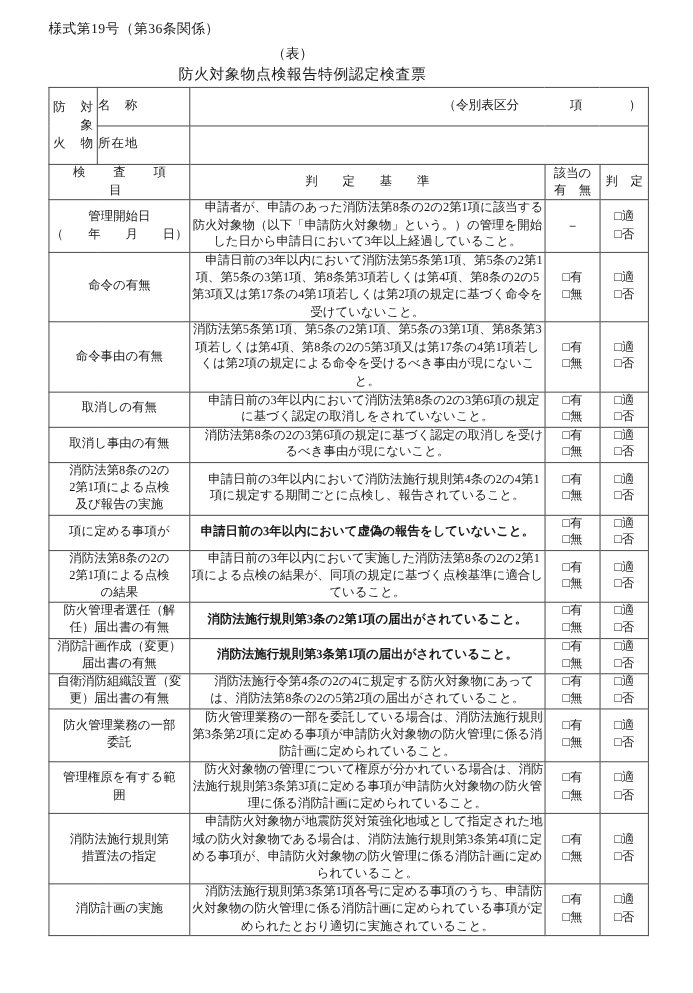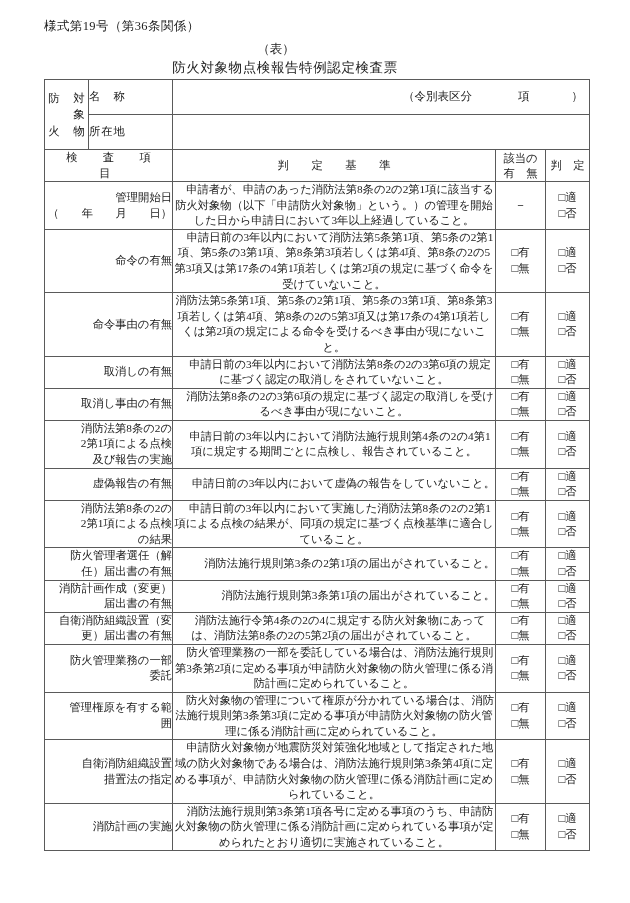--- a/index.html
+++ b/index.html
@@ -9,21 +9,21 @@
   }
   body {
     width: 630px;
     height: 903px;
     font-family: "Liberation Serif", "DejaVu Serif", serif;
     color: #1a1a1a;
     position: relative;
     overflow: hidden;
   }
 
-  .page { position: relative; width: 532px; height: 903px; padding-left: 20px; }
+  .page { position: relative; width: 532px; height: 903px; }
 
   .form-no {
     position: absolute;
     left: 44px;
     top: 18px;
     font-size: 12.5px;
     letter-spacing: 0.4px;
     white-space: nowrap;
   }
 
@@ -102,32 +102,32 @@
   .colhead .sp { letter-spacing: 7px; padding-left: 7px; }
   .colhead .two-line { line-height: 1.3; }
 
   .c-item   { width: 128px; font-family: Liberation Serif, serif; }
   .c-appl   { width: 50px; }
   .c-judge  { width: 44px; }
 
   
   td.item {
     padding: 5px 5px 5px 7px;
-    text-align: right;
+    text-align: center;
     vertical-align: middle;
   }
   td.item .l2 { display: block; }
   td.item .datefield { display: block; white-space: nowrap; }
 
   td.crit {
     padding: 5px 7px 5px 7px;
     text-align: center;
     text-indent: 12px;
   }
-  td.crit.center { text-align: right; text-indent: 0; }
+  td.crit.center { text-align: center; text-indent: 0; font-weight: bold; }
 
   td.appl, td.judge {
     text-align: center;
     padding: 4px 0;
     font-size: 11.3px;
     line-height: 1.45;
     white-space: nowrap;
   }
   .chk { display: block; }
   .dash { display: block; font-size: 12px; }
@@ -290,21 +290,21 @@
           <span class="chk">□無</span>
         </td>
         <td class="judge">
           <span class="chk">□適</span>
           <span class="chk">□否</span>
         </td>
       </tr>
 
       <tr>
         <td class="item" colspan="2">
-          <span class="l2">虚偽報告の有無</span>
+          <span class="l2">項に定める事項が</span>
         </td>
         <td class="crit center">申請日前の3年以内において虚偽の報告をしていないこと。</td>
         <td class="appl">
           <span class="chk">□有</span>
           <span class="chk">□無</span>
         </td>
         <td class="judge">
           <span class="chk">□適</span>
           <span class="chk">□否</span>
         </td>
@@ -402,21 +402,21 @@
           <span class="chk">□無</span>
         </td>
         <td class="judge">
           <span class="chk">□適</span>
           <span class="chk">□否</span>
         </td>
       </tr>
 
       <tr>
         <td class="item" colspan="2">
-          <span class="l2">自衛消防組織設置</span>
+          <span class="l2">消防法施行規則第</span>
           <span class="l2">措置法の指定</span>
         </td>
         <td class="crit">申請防火対象物が地震防災対策強化地域として指定された地域の防火対象物である場合は、消防法施行規則第3条第4項に定める事項が、申請防火対象物の防火管理に係る消防計画に定められていること。</td>
         <td class="appl">
           <span class="chk">□有</span>
           <span class="chk">□無</span>
         </td>
         <td class="judge">
           <span class="chk">□適</span>
           <span class="chk">□否</span>

